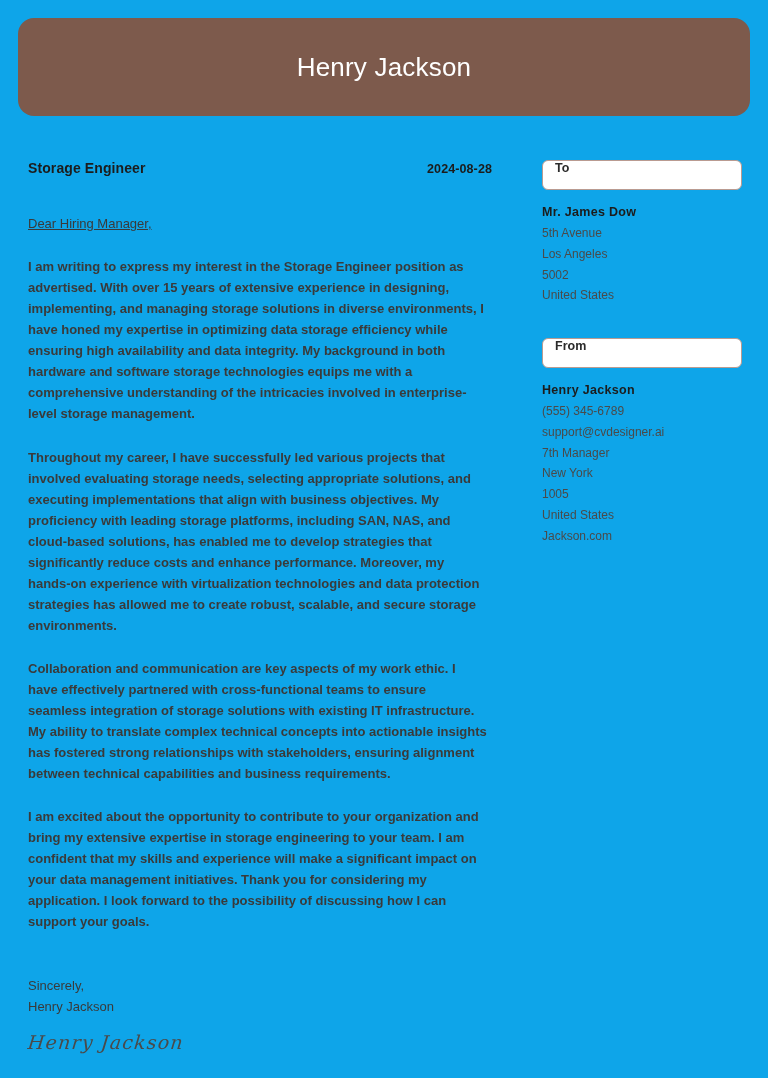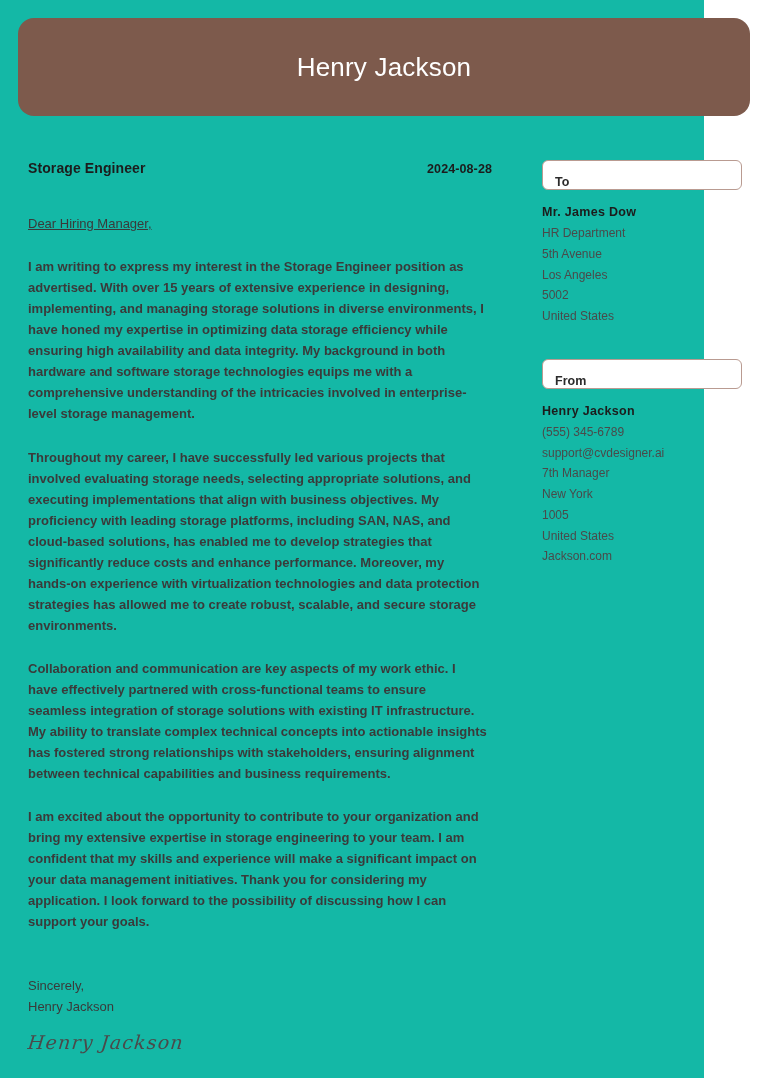--- a/index.html
+++ b/index.html
@@ -10,23 +10,23 @@
   body {
     width: 768px;
     height: 1078px;
     font-family: "Liberation Sans", sans-serif;
     color: #333333;
     position: relative;
     overflow: hidden;
   }
 
   .page {
-    width: 704px;
+    width: 768px;
     height: 1078px;
-    background: #14b8a6;
+    background: #0ea5e9;
     position: relative;
     box-sizing: border-box;
   }
 
   
   .header-banner {
     position: absolute;
     left: 18px;
     top: 18px;
     width: 732px;
@@ -126,21 +126,21 @@
     padding-right: 28px;
     box-sizing: border-box;
   }
 
   .label-box {
     width: 200px;
     height: 30px;
     border: 1px solid #b99b91;
     border-radius: 6px;
     display: flex;
-    align-items: flex-end;
+    align-items: flex-start;
     padding-left: 12px;
     box-sizing: border-box;
     background: #ffffff;
   }
   .label-box-text {
     font-size: 12.5px;
     font-weight: bold;
     color: #2b2b2b;
   }
 
@@ -196,21 +196,20 @@
       <div class="signature">Henry Jackson</div>
     </div>
 
     <div class="side-col">
 
       <div class="label-box">
         <span class="label-box-text">To</span>
       </div>
       <div class="addr-block">
         <div class="addr-name">Mr. James Dow</div>
-        <div class="addr-line">HR Department</div>
         <div class="addr-line">5th Avenue</div>
         <div class="addr-line">Los Angeles</div>
         <div class="addr-line">5002</div>
         <div class="addr-line">United States</div>
       </div>
 
       <div class="from-section">
         <div class="label-box">
           <span class="label-box-text">From</span>
         </div>

